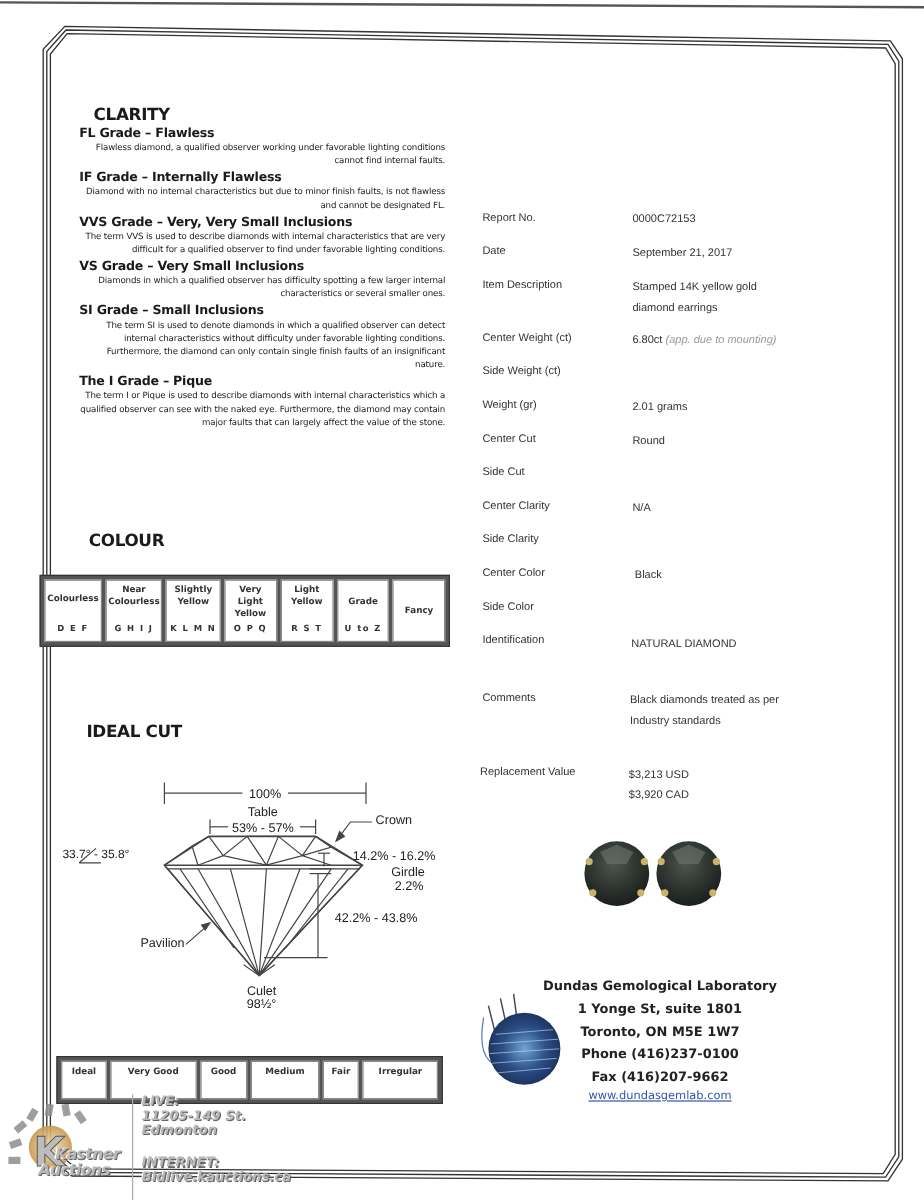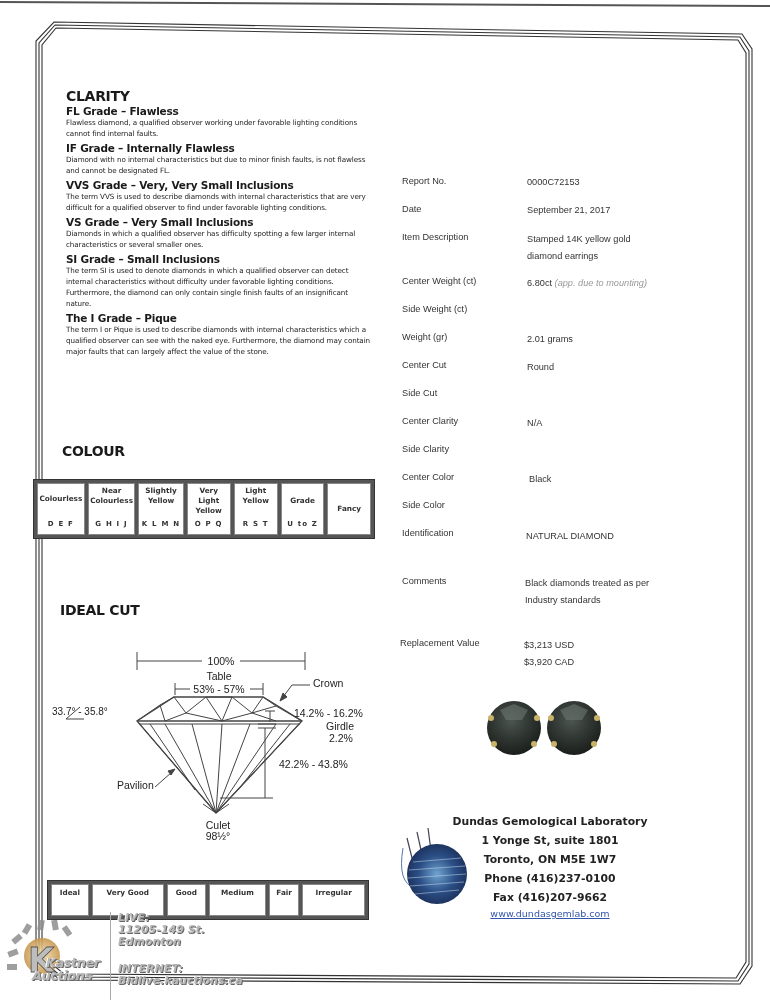--- a/index.html
+++ b/index.html
@@ -1,21 +1,21 @@
 <!DOCTYPE html>
 <html><head>
 <meta charset="utf-8">
 <style>
   html, body { margin:0; padding:0; background:#fff; }
   body { width:770px; height:1000px; position:relative; overflow:hidden; font-family:"Liberation Sans", sans-serif; color:#1a1a1a; }
   .abs { position:absolute; }
   .frame { position:absolute; left:0; top:0; width:770px; height:1000px; pointer-events:none; }
-  .h-main { font-family:"DejaVu Sans", sans-serif; font-weight:bold; font-size:14px; letter-spacing:-0.3px; }
+  .h-main { font-family:"DejaVu Sans", sans-serif; font-weight:bold; font-size:14px; letter-spacing:-0.3px;margin-left:12px; }
   .grade-h { font-family:"DejaVu Sans", sans-serif; font-weight:bold; font-size:10.5px; margin:0; letter-spacing:-0.2px; }
-  .grade-p { font-family:"DejaVu Sans", sans-serif; font-size:7.2px; line-height:11px; margin:0 0 3px 0; letter-spacing:-0.1px; color:#222; }
+  .grade-p { font-family:"DejaVu Sans", sans-serif; font-size:7.2px; line-height:11px; margin:0 0 3px 0; letter-spacing:-0.1px; color:#222;text-align:right; }
   .clarity { left:66px; top:88px; width:305px; }
   .clarity .grade-h { margin-top:1px; }
   table.grid { border-collapse:separate; border-spacing:3px; background:#555; border:1px solid #333; }
   table.grid td { background:#fff; border:1px solid #888; text-align:center; vertical-align:top; font-family:"DejaVu Sans", sans-serif; font-weight:bold; font-size:7.3px; color:#333; padding:2px 1px; }
   .colour-table { left:33px; top:479px; width:342px; height:56px; }
   .colour-table td { width:44px; height:46px; position:relative; }
   .cell-name { display:block; line-height:10px; }
   .cell-range { display:block; position:absolute; left:0; right:0; bottom:6px; letter-spacing:1.2px; font-size:7px; }
   .cut-table { left:47px; top:880px; width:322px; height:36px; }
   .cut-table td { height:26px; font-size:10px; font-weight:bold; color:#222; padding-top:3px; line-height:12px; }

